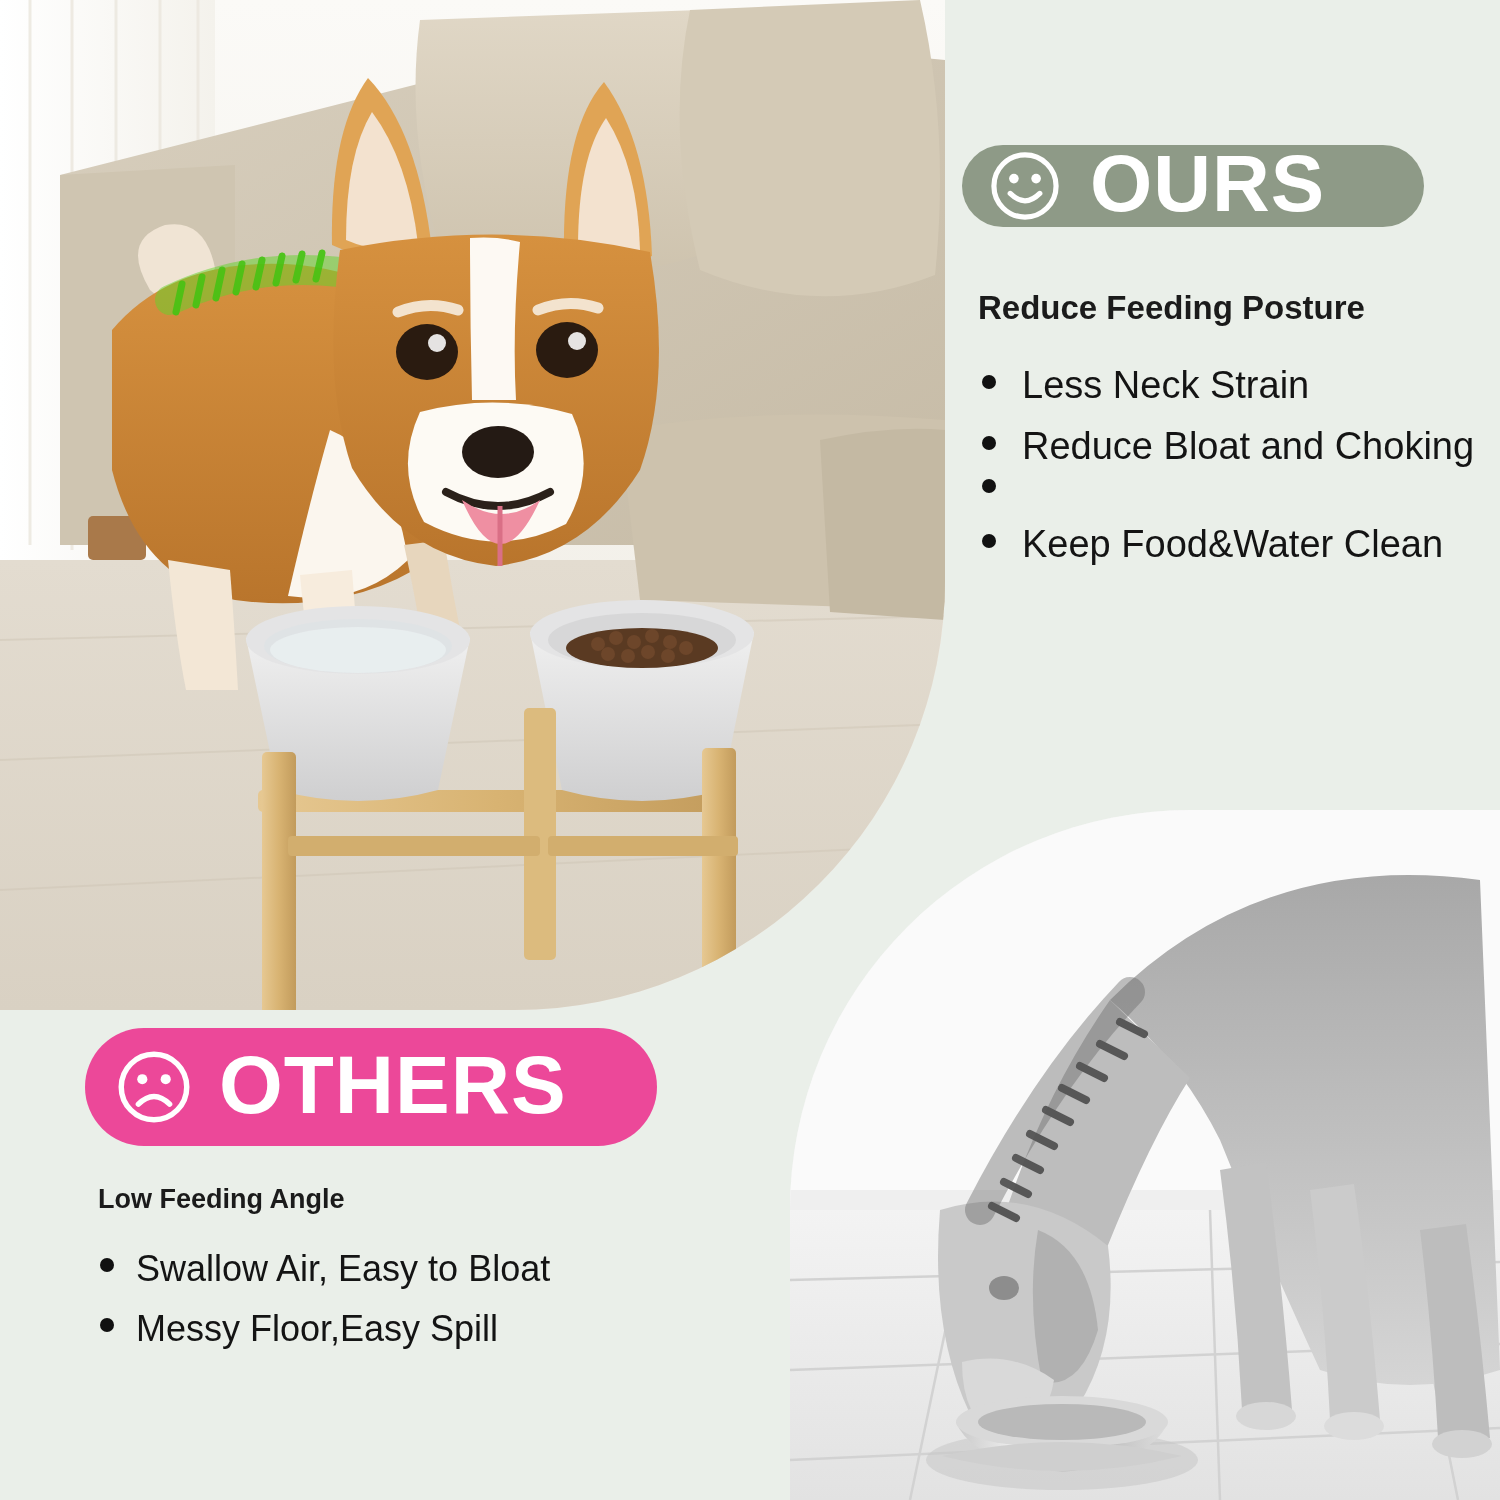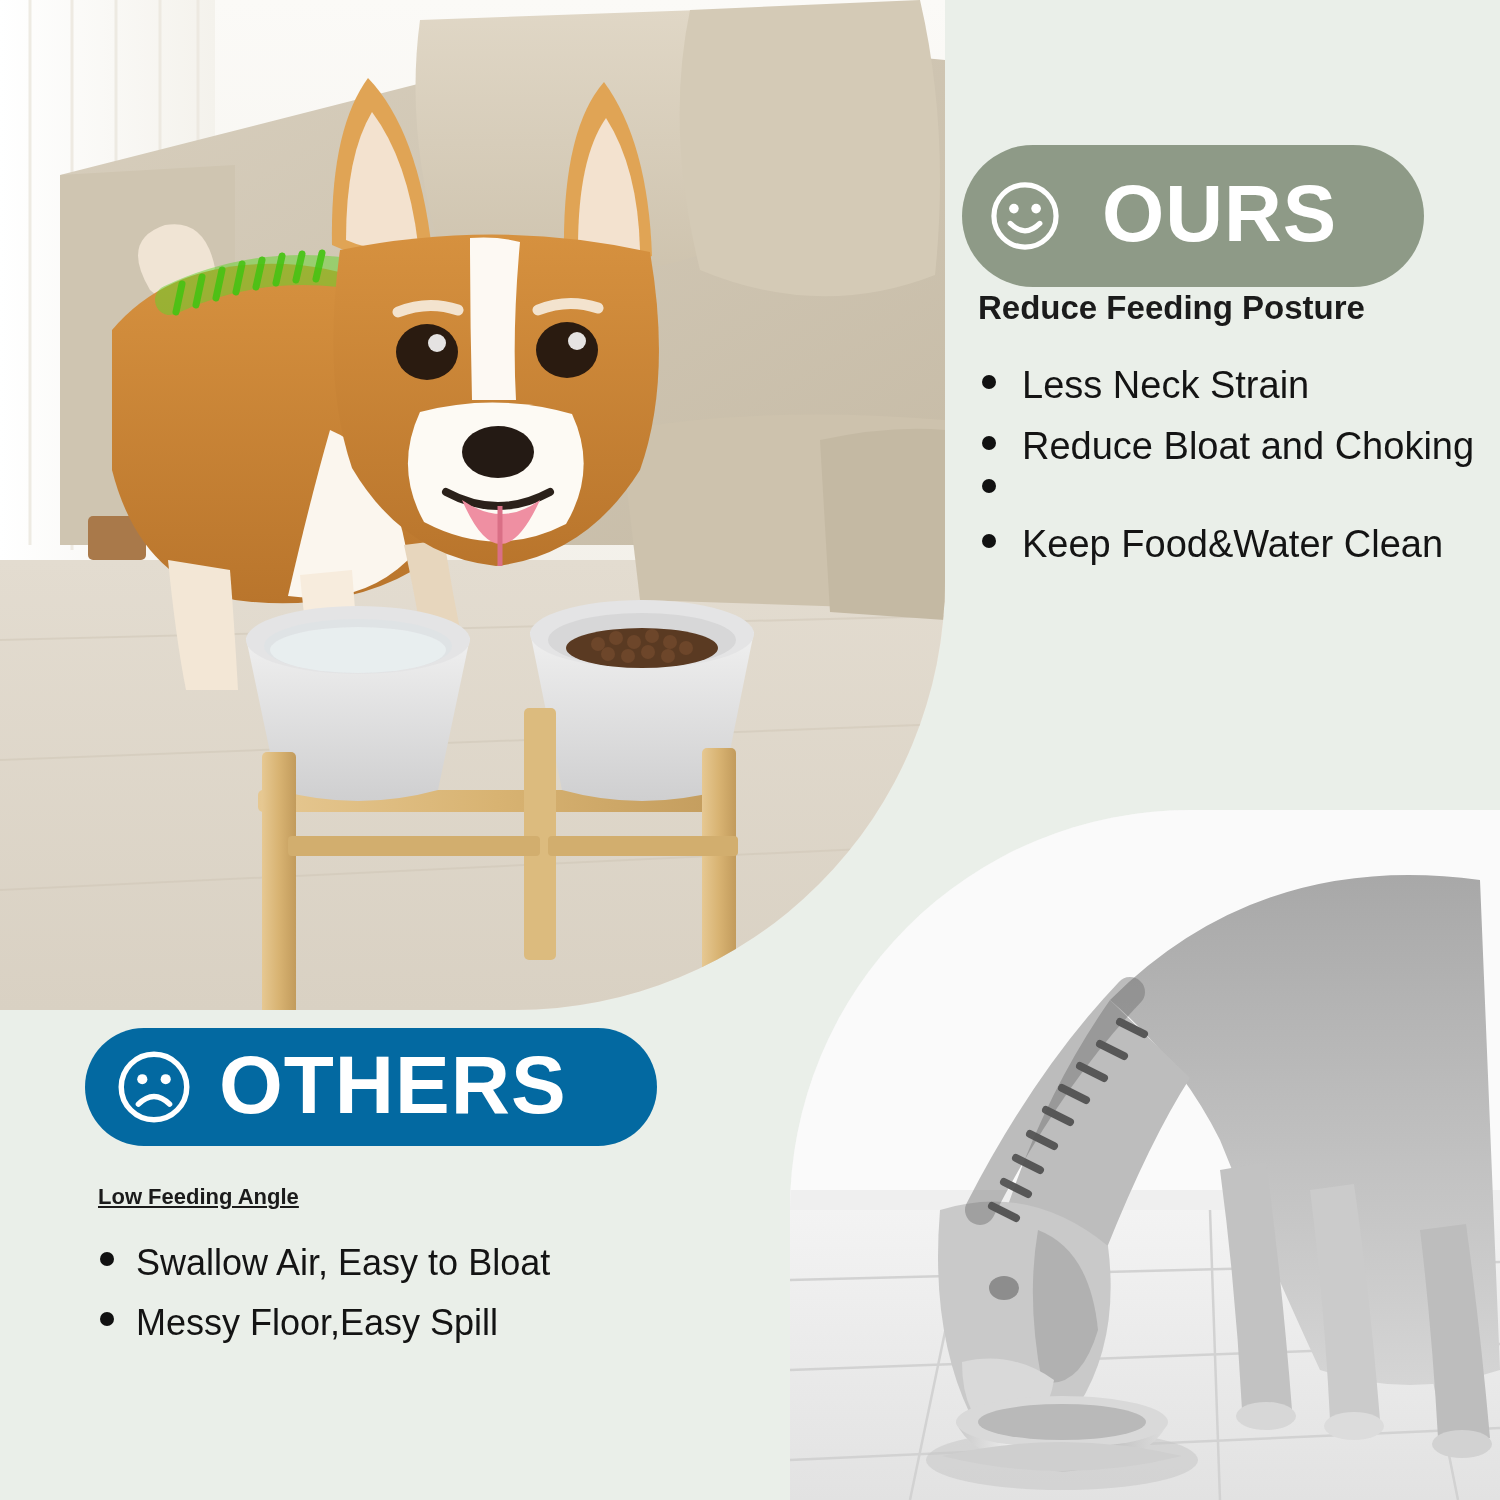--- a/index.html
+++ b/index.html
@@ -49,31 +49,30 @@
     position: absolute;
     display: flex;
     align-items: center;
     border-radius: 999px;
     box-sizing: border-box;
   }
   #badge-ours {
     left: 962px;
     top: 145px;
     width: 462px;
-    height: 142px;
+    height: 82px;
     background: #8e9a87;
     padding-left: 26px;
-    gap: 12px;
   }
   #badge-others {
     left: 85px;
     top: 1028px;
     width: 572px;
     height: 118px;
-    background: #0369a1;
+    background: #ec4899;
     padding-left: 30px;
   }
   .badge-icon { flex: 0 0 auto; display: block; }
   #badge-ours .badge-icon   { width: 74px; height: 74px; }
   #badge-others .badge-icon { width: 78px; height: 78px; }
   .badge-label {
     color: #ffffff;
     font-weight: bold;
     letter-spacing: 1px;
     line-height: 1;
@@ -94,21 +93,21 @@
   #text-ours   { left: 978px; top: 290px; width: 500px; }
   #text-others { left: 98px;  top: 1185px; width: 580px; }
 
   .subhead {
     font-weight: bold;
     color: #1b1b1b;
     line-height: 1.1;
     margin: 0;
   }
   #text-ours   .subhead { font-size: 33px; }
-  #text-others .subhead { font-size: 22px; text-decoration: underline; }
+  #text-others .subhead { font-size: 27px; }
 
   .bullets {
     list-style: none;
     margin: 0;
     padding: 0;
   }
   #text-ours   .bullets { margin-top: 40px; }
   #text-others .bullets { margin-top: 36px; }
 
   .bullets li {

